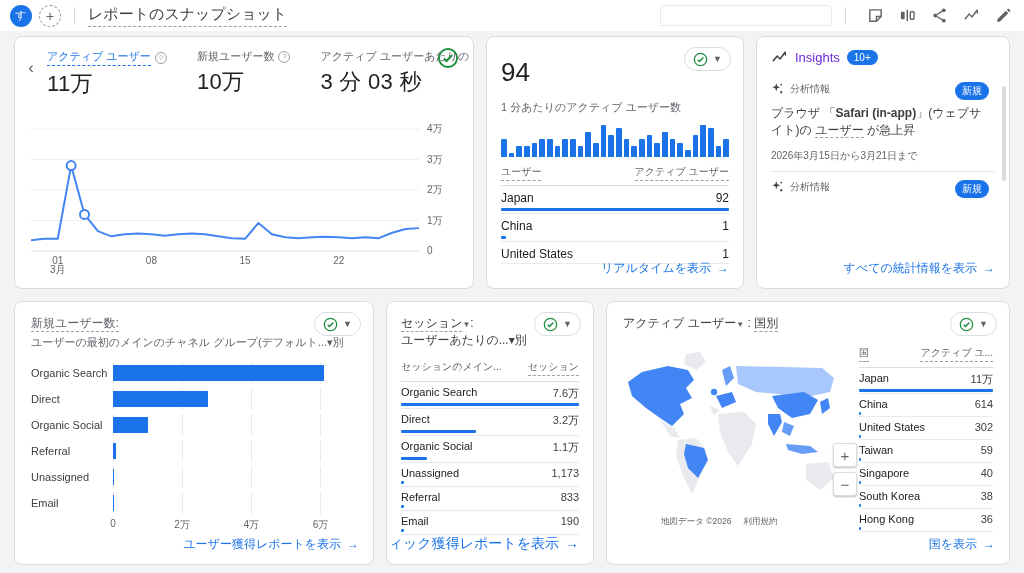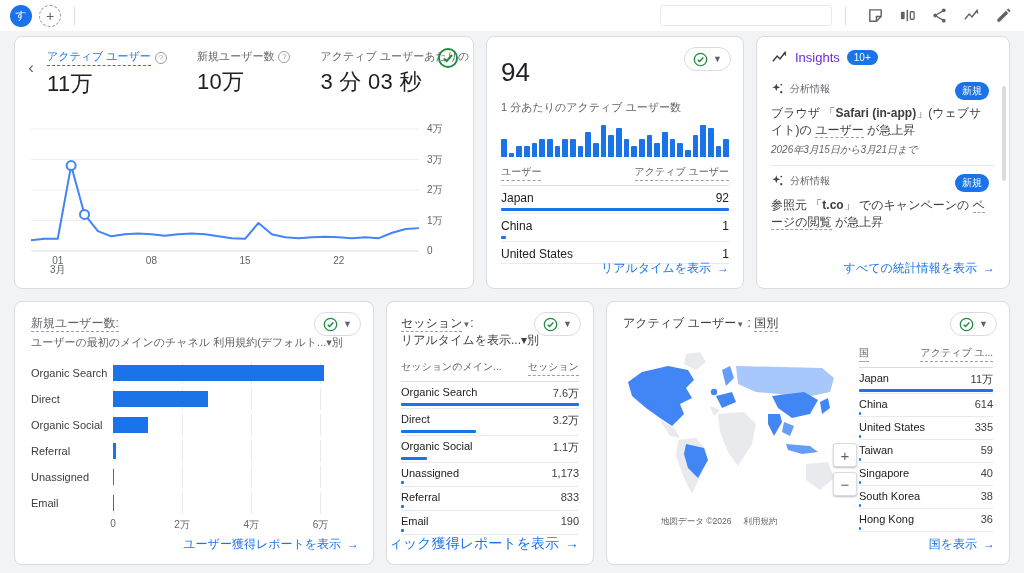--- a/index.html
+++ b/index.html
@@ -95,21 +95,21 @@
   .badge { background:#1a73e8; color:#fff; font-size:10px; border-radius:9px; padding:2px 7px; font-weight:500; }
   .ins-list { margin-top:8px; height:158px; overflow:hidden; }
   .ins-item { padding:8px 6px 8px 0; border-bottom:1px solid #e8eaed; }
   .ins-item:last-child { border-bottom:none; }
   .ins-meta { display:flex; align-items:flex-start; gap:6px; }
   .ins-meta svg { width:13px; height:13px; }
   .ins-label { font-size:10px; color:#5f6368; flex:1; }
   .ins-body { font-size:12px; color:#3c4043; line-height:1.45; margin-top:5px; }
   .ins-body b { font-weight:700; }
   .seg-u { border-bottom:1px dashed #9aa0a6; }
-  .ins-date { font-size:10px; color:#5f6368; margin-top:3px;font-style:italic; }
+  .ins-date { font-size:10px; color:#5f6368; margin-top:9px; }
   .scrollbar { position:absolute; right:3px; top:49px; width:4px; height:95px; background:#dadce0; border-radius:2px; cursor:pointer; }
   
   .nu-title1 { font-size:12px; color:#5f6368; }
   .nu-title2 { font-size:11px; color:#5f6368; margin-top:3px; white-space:nowrap; }
   .hbar-wrap { position:absolute; left:16px; top:60px; right:18px; }
   .hbar-row { display:flex; align-items:center; height:22px; margin-bottom:4px; }
   .hbar-label { width:82px; font-size:11px; font-weight:500; color:#3c4043; white-space:nowrap; }
   .hbar-plot { position:relative; flex:1; height:100%; }
   .hbar-bar { position:absolute; left:0; top:3px; height:16px; background:#1a73e8; }
   .hbar-grid { position:absolute; top:0; bottom:0; width:1px; background:#e8eaed; }
@@ -138,20 +138,21 @@
   .card-map .tbl-row { padding:4px 0 1px; }
   .card-map .tbl-row .r1 { font-size:11px; }
 </style>
 </head>
 <body>
 
 <header class="top-header">
   <div class="avatar">す</div>
   <div class="add-circle">+</div>
   <div class="vdiv"></div>
+  <h1 class="page-title">レポートのスナップショット</h1>
   <div class="spacer"></div>
   <input class="search" value="" style="">
   <div class="vdiv"></div>
   <span class="hicon">
     <svg viewBox="0 0 18 18" fill="none" stroke="#5f6368" stroke-width="1.5">
         <path d="M3 3 h12 v7 l-5 5 H3 Z"></path>
         <path d="M15 10 h-5 v5"></path>
       </svg>
   </span>
   <span class="hicon">
@@ -334,30 +335,29 @@
       <div class="ins-item">
         <div class="ins-meta">
           <svg viewBox="0 0 16 16">
             <path d="M6.5 1.5 L7.8 5.2 L11.5 6.5 L7.8 7.8 L6.5 11.5 L5.2 7.8 L1.5 6.5 L5.2 5.2 Z" fill="#444746"></path>
             <circle cx="12.6" cy="3.2" r="1.1" fill="#444746"></circle>
             <circle cx="12.6" cy="12.6" r="1.4" fill="#444746"></circle>
           </svg>
           <span class="ins-label">分析情報</span>
           <span class="badge">新規</span>
         </div>
-        <div class="ins-body"><span>参照元 「</span><b>t.co</b><span>」 でのキャンペーンの </span><span class="seg-u">ページの閲覧</span><span> が急上昇</span></div>
       </div>
     </div>
   <div class="scrollbar"></div>
   <a class="footer-link"><span>すべての統計情報を表示</span><span class="arr">→</span></a>
 </section>
 
 <section class="card card-newusers">
   <div class="nu-title1"><span class="dot-u">新規ユーザー数:</span></div>
-  <div class="nu-title2">ユーザーの最初のメインのチャネル 利用規約(デフォルト...▾別</div>
+  <div class="nu-title2">ユーザーの最初のメインのチャネル グループ(デフォルト...▾別</div>
   <div class="status-pill">
     <svg class="check-ic" viewBox="0 0 16 16">
         <circle cx="8" cy="8" r="6.6" fill="none" stroke="#1e8e3e" stroke-width="1.4"></circle>
         <path d="M5 8.3 L7 10.2 L11 5.8" fill="none" stroke="#1e8e3e" stroke-width="1.5"></path>
       </svg>
     <span class="caret">▼</span>
   </div>
   <div class="hbar-wrap" id="hbar">
       <div class="hbar-row">
         <div class="hbar-label">Organic Search</div>
@@ -425,21 +425,21 @@
         <span class="hbar-tick" style="left: 57.1429%;">4万</span>
         <span class="hbar-tick" style="left: 85.7143%;">6万</span>
       </div>
     </div>
   <a class="footer-link"><span>ユーザー獲得レポートを表示</span><span class="arr">→</span></a>
 </section>
 
 <section class="card card-sessions">
   <div class="t-title">
     <span class="dot-u">セッション</span><span class="caret">▼</span><span>:</span><br>
-    <span>リアルタイムを表示...▾別</span>
+    <span>ユーザーあたりの...▾別</span>
   </div>
   <div class="status-pill">
     <svg class="check-ic" viewBox="0 0 16 16">
         <circle cx="8" cy="8" r="6.6" fill="none" stroke="#1e8e3e" stroke-width="1.4"></circle>
         <path d="M5 8.3 L7 10.2 L11 5.8" fill="none" stroke="#1e8e3e" stroke-width="1.5"></path>
       </svg>
     <span class="caret">▼</span>
   </div>
   <div class="sessions-tbl">
     <div class="tbl-head">
@@ -569,21 +569,21 @@
         <div class="tbl-row">
           <div class="r1">
             <span class="nm">China</span>
             <span class="vl">614</span>
           </div>
           <div class="rbar" style="width: 1.8%;"></div>
         </div>
         <div class="tbl-row">
           <div class="r1">
             <span class="nm">United States</span>
-            <span class="vl">335</span>
+            <span class="vl">302</span>
           </div>
           <div class="rbar" style="width: 1.8%;"></div>
         </div>
         <div class="tbl-row">
           <div class="r1">
             <span class="nm">Taiwan</span>
             <span class="vl">59</span>
           </div>
           <div class="rbar" style="width: 1.8%;"></div>
         </div>

